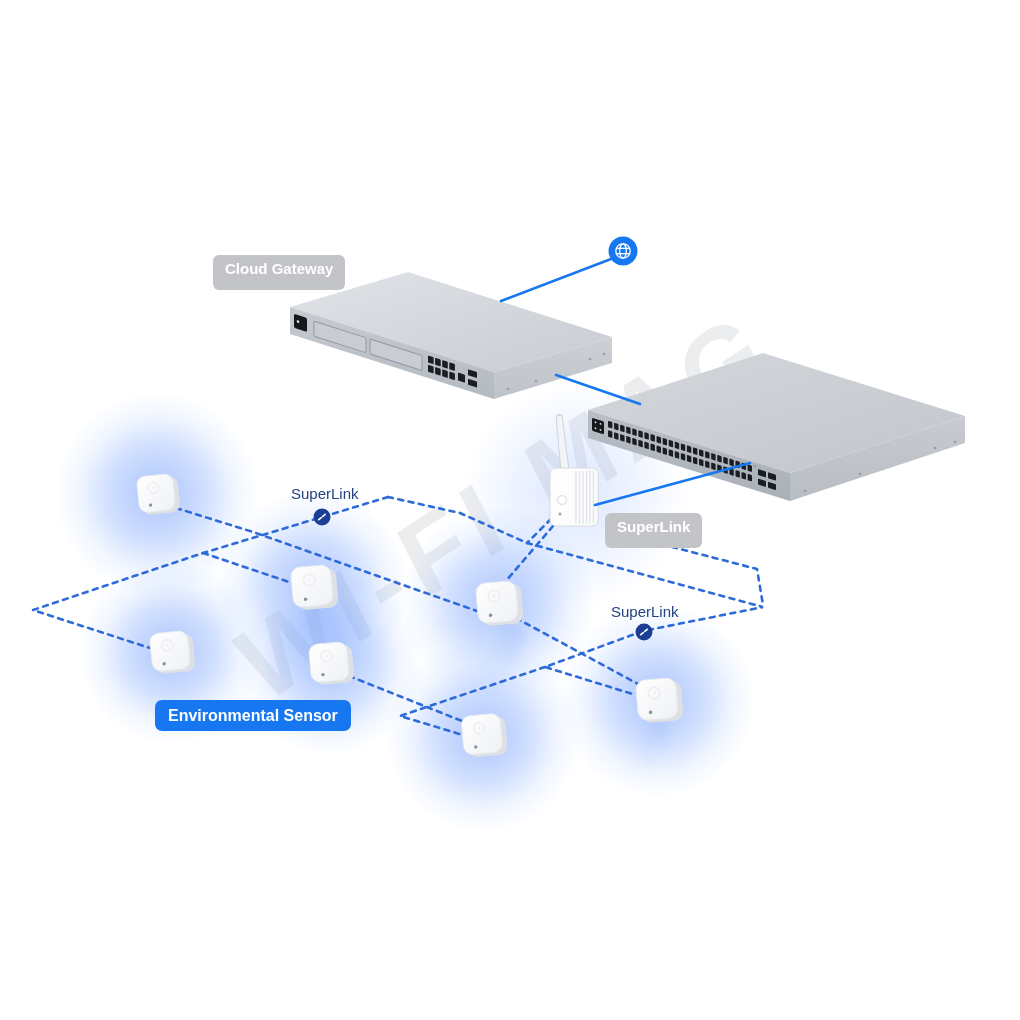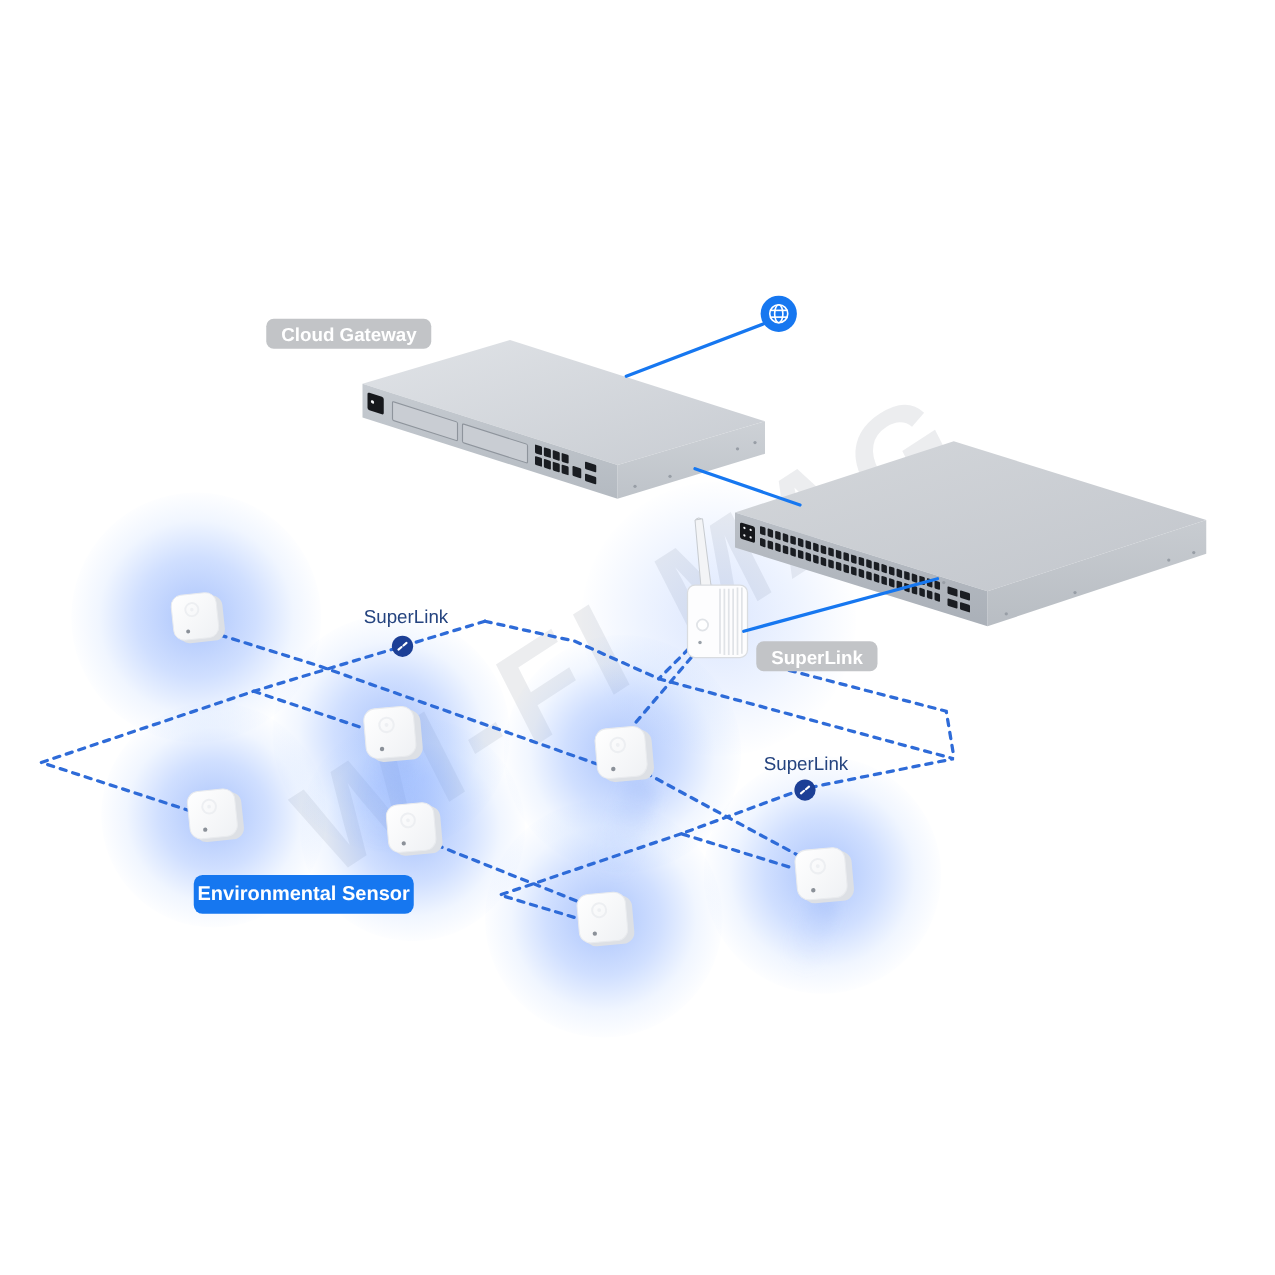--- a/index.html
+++ b/index.html
@@ -10,24 +10,24 @@
     font-size:104px;font-weight:700;letter-spacing:10px;color:rgba(108,117,135,0.13);
     transform:rotate(-33deg) skewX(-6deg);white-space:nowrap;pointer-events:none;}
   .glow{border-radius:50%;pointer-events:none;
     background:radial-gradient(circle, rgba(88,138,248,.50) 0%, rgba(112,158,255,.33) 34%,
                rgba(165,198,255,.16) 55%, rgba(255,255,255,0) 73%);}
   .glow.soft{background:radial-gradient(circle, rgba(120,160,250,.26) 0%, rgba(150,185,255,.16) 40%,
                rgba(255,255,255,0) 72%);}
   .streak{pointer-events:none;filter:blur(5px);border-radius:10px;
     background:linear-gradient(195deg, rgba(148,178,248,0.32), rgba(190,210,252,0.12) 55%, rgba(255,255,255,0));}
   svg{left:0;top:0;}
-  .devlabel{height:24px;line-height:28px;padding:0 12px;border-radius:6px;background:#c2c4c7;
+  .devlabel{height:35px;line-height:28px;padding:0 12px;border-radius:6px;background:#c2c4c7;
     color:#ffffff;font-size:15px;font-weight:600;white-space:nowrap;}
   .navlabel{color:#24437f;font-size:15px;font-weight:500;white-space:nowrap;}
-  .bluebadge{height:31px;line-height:31px;padding:0 3px;border-radius:7px;background:#1677f0;
+  .bluebadge{height:31px;line-height:31px;padding:0 13px;border-radius:7px;background:#1677f0;
     color:#ffffff;font-size:16px;font-weight:700;white-space:nowrap;}
 </style>
 </head>
 <body>
 
 <div id="stage">
 
   <div class="watermark">WI-FI MAG</div>
 
   <div class="glow" style="left:57px;top:394px;width:200px;height:200px"></div>

